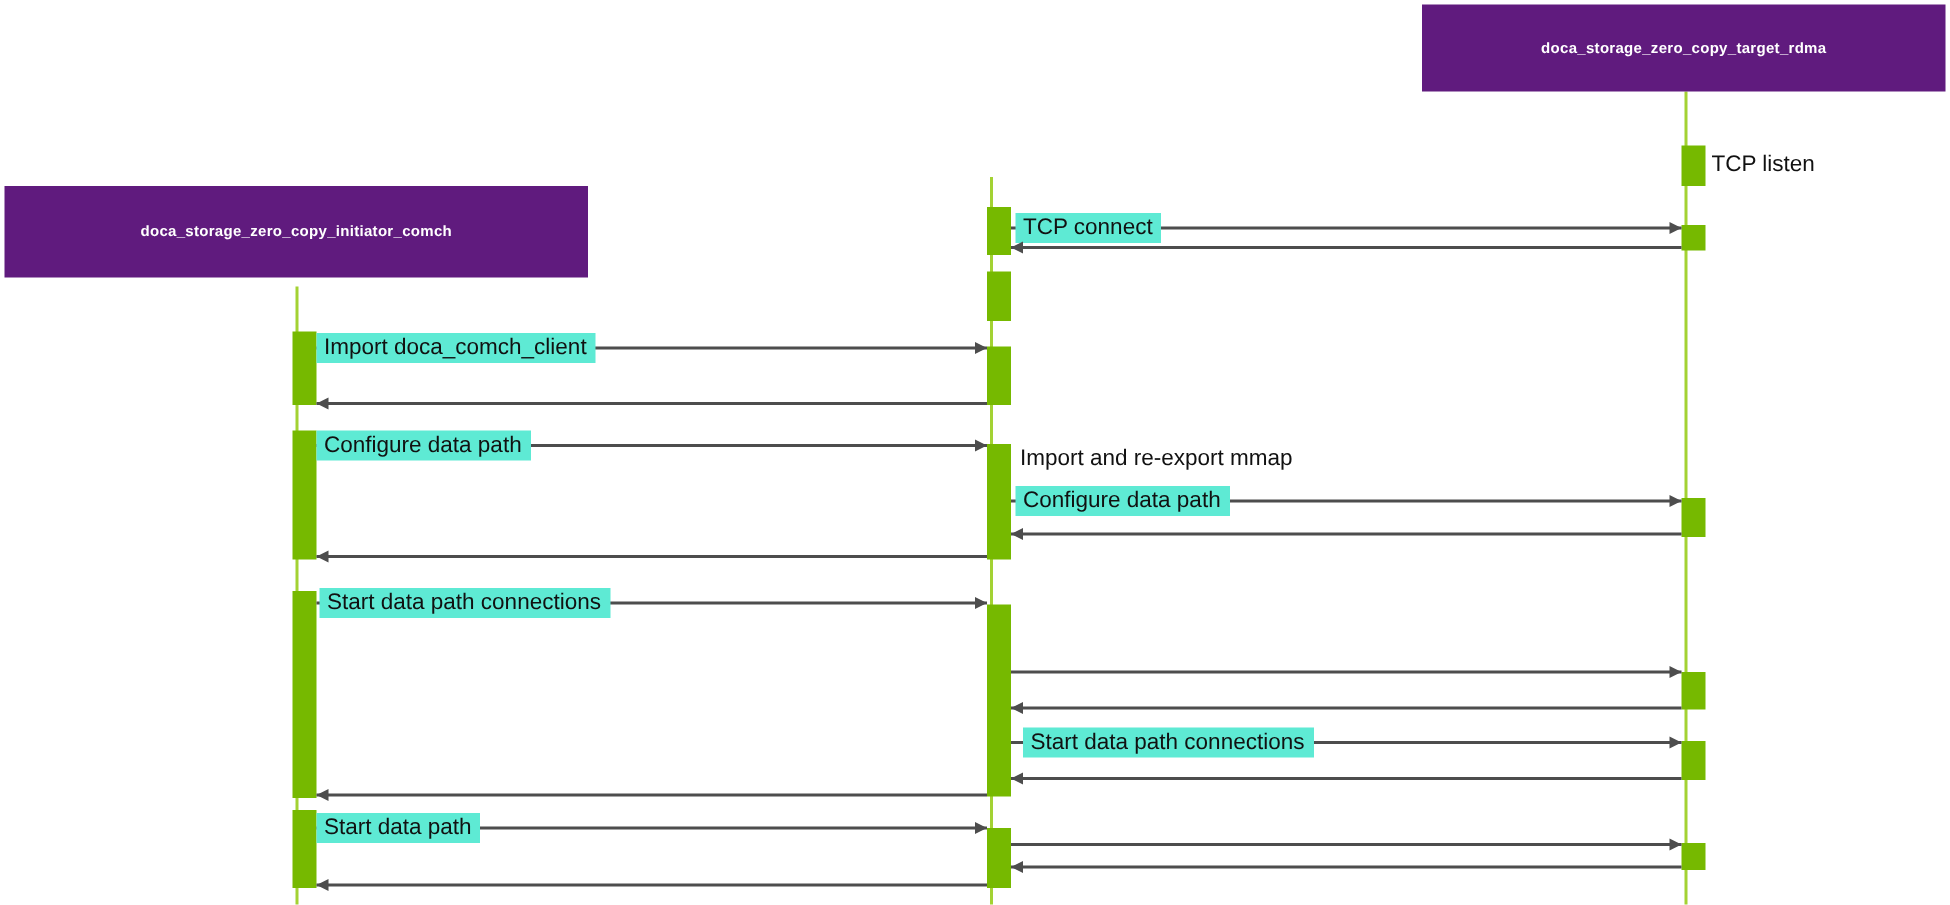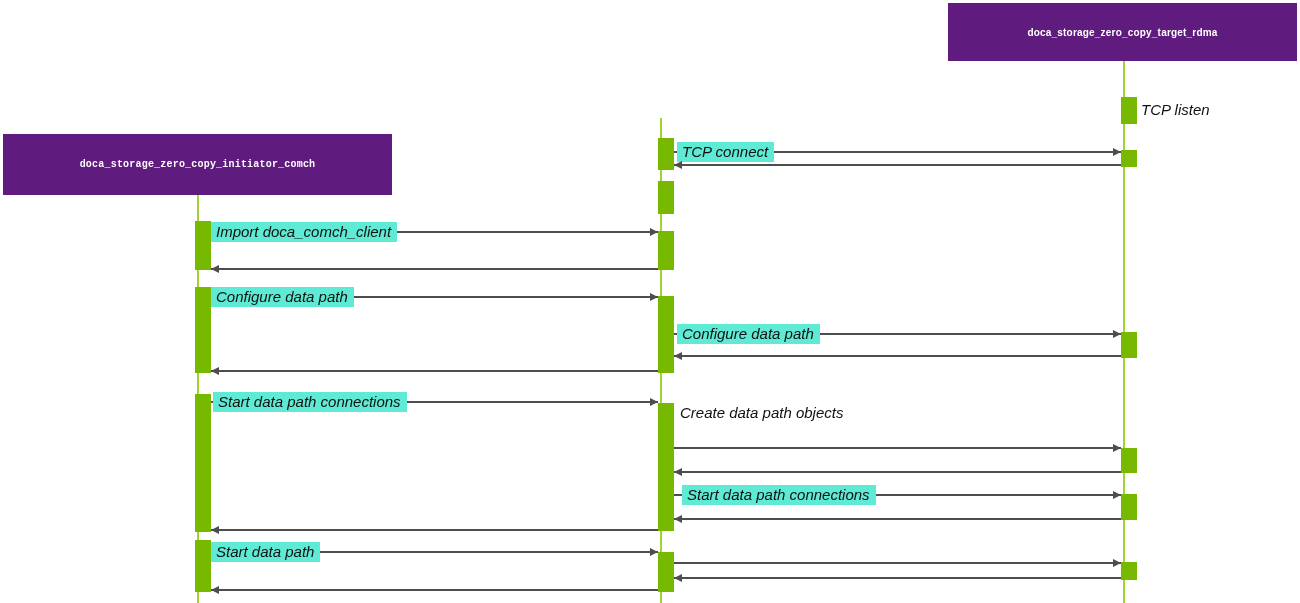--- a/index.html
+++ b/index.html
@@ -13,31 +13,31 @@
   .lifeline{position:absolute;width:2px;}
   .activation{position:absolute;width:16px;}
 
   .msg-line{position:absolute;height:1.5px;}
   .arrowhead{position:absolute;width:0;height:0;}
   .arrowhead.right{border-top:4px solid transparent;border-bottom:4px solid transparent;}
   .arrowhead.left{border-top:4px solid transparent;border-bottom:4px solid transparent;}
 
   .msg-label,.note-label{
     position:absolute;transform:translateY(-50%);
-    font-size:15px;white-space:nowrap;line-height:20px;font-style:italic;}
+    font-size:15px;white-space:nowrap;line-height:20px;}
   .msg-label{background:#5eead4;padding:0 6px 0 5px;}
 </style>
 </head>
 <body>
 
 <div id="stage">
     <div class="lifeline" style="left: 197px; top: 191px; height: 412px; background: rgb(163, 210, 51);"></div>
     <div class="lifeline" style="left: 660px; top: 118px; height: 485px; background: rgb(163, 210, 51);"></div>
     <div class="lifeline" style="left: 1123px; top: 61px; height: 542px; background: rgb(163, 210, 51);"></div>
-    <div class="actor-box" style="left: 3px; top: 134px; width: 389px; height: 61px; background: rgb(96, 27, 126); font-family: Liberation Mono, monospace;">
+    <div class="actor-box" style="left: 3px; top: 124px; width: 389px; height: 61px; background: rgb(96, 27, 126);">
       <span class="actor-label" style="color: rgb(255, 255, 255);">doca_storage_zero_copy_initiator_comch</span>
     </div>
     <div class="actor-box" style="left: 948px; top: 3px; width: 349px; height: 58px; background: rgb(96, 27, 126);">
       <span class="actor-label" style="color: rgb(255, 255, 255);">doca_storage_zero_copy_target_rdma</span>
     </div>
     <div class="activation" style="left: 195px; top: 221px; height: 49px; background: rgb(118, 185, 0);"></div>
     <div class="activation" style="left: 195px; top: 287px; height: 86px; background: rgb(118, 185, 0);"></div>
     <div class="activation" style="left: 195px; top: 394px; height: 138px; background: rgb(118, 185, 0);"></div>
     <div class="activation" style="left: 195px; top: 540px; height: 52px; background: rgb(118, 185, 0);"></div>
     <div class="activation" style="left: 658px; top: 138px; height: 32px; background: rgb(118, 185, 0);"></div>
@@ -59,31 +59,31 @@
     <div class="msg-line" style="left: 674px; top: 164px; width: 447px; background: rgb(77, 77, 77);"></div>
     <div class="arrowhead left" style="left: 674px; top: 161px; border-right: 8px solid rgb(77, 77, 77);"></div>
     <div class="msg-line" style="left: 211px; top: 231px; width: 447px; background: rgb(77, 77, 77);"></div>
     <div class="arrowhead right" style="left: 650px; top: 228px; border-left: 8px solid rgb(77, 77, 77);"></div>
     <span class="msg-label" style="left: 211px; top: 232px; color: rgb(17, 17, 17);">Import doca_comch_client</span>
     <div class="msg-line" style="left: 211px; top: 268px; width: 447px; background: rgb(77, 77, 77);"></div>
     <div class="arrowhead left" style="left: 211px; top: 265px; border-right: 8px solid rgb(77, 77, 77);"></div>
     <div class="msg-line" style="left: 211px; top: 296px; width: 447px; background: rgb(77, 77, 77);"></div>
     <div class="arrowhead right" style="left: 650px; top: 293px; border-left: 8px solid rgb(77, 77, 77);"></div>
     <span class="msg-label" style="left: 211px; top: 297px; color: rgb(17, 17, 17);">Configure data path</span>
+    <span class="note-label" style="left: 680px; top: 306px; color: rgb(17, 17, 17);">Import and re-export mmap</span>
     <div class="msg-line" style="left: 674px; top: 333px; width: 447px; background: rgb(77, 77, 77);"></div>
     <div class="arrowhead right" style="left: 1113px; top: 330px; border-left: 8px solid rgb(77, 77, 77);"></div>
     <span class="msg-label" style="left: 677px; top: 334px; color: rgb(17, 17, 17);">Configure data path</span>
     <div class="msg-line" style="left: 674px; top: 355px; width: 447px; background: rgb(77, 77, 77);"></div>
     <div class="arrowhead left" style="left: 674px; top: 352px; border-right: 8px solid rgb(77, 77, 77);"></div>
     <div class="msg-line" style="left: 211px; top: 370px; width: 447px; background: rgb(77, 77, 77);"></div>
     <div class="arrowhead left" style="left: 211px; top: 367px; border-right: 8px solid rgb(77, 77, 77);"></div>
     <div class="msg-line" style="left: 211px; top: 401px; width: 447px; background: rgb(77, 77, 77);"></div>
     <div class="arrowhead right" style="left: 650px; top: 398px; border-left: 8px solid rgb(77, 77, 77);"></div>
     <span class="msg-label" style="left: 213px; top: 402px; color: rgb(17, 17, 17);">Start data path connections</span>
-    <span class="note-label" style="left: 680px; top: 413px; color: rgb(17, 17, 17);">Create data path objects</span>
     <div class="msg-line" style="left: 674px; top: 447px; width: 447px; background: rgb(77, 77, 77);"></div>
     <div class="arrowhead right" style="left: 1113px; top: 444px; border-left: 8px solid rgb(77, 77, 77);"></div>
     <div class="msg-line" style="left: 674px; top: 471px; width: 447px; background: rgb(77, 77, 77);"></div>
     <div class="arrowhead left" style="left: 674px; top: 468px; border-right: 8px solid rgb(77, 77, 77);"></div>
     <div class="msg-line" style="left: 674px; top: 494px; width: 447px; background: rgb(77, 77, 77);"></div>
     <div class="arrowhead right" style="left: 1113px; top: 491px; border-left: 8px solid rgb(77, 77, 77);"></div>
     <span class="msg-label" style="left: 682px; top: 495px; color: rgb(17, 17, 17);">Start data path connections</span>
     <div class="msg-line" style="left: 674px; top: 518px; width: 447px; background: rgb(77, 77, 77);"></div>
     <div class="arrowhead left" style="left: 674px; top: 515px; border-right: 8px solid rgb(77, 77, 77);"></div>
     <div class="msg-line" style="left: 211px; top: 529px; width: 447px; background: rgb(77, 77, 77);"></div>

